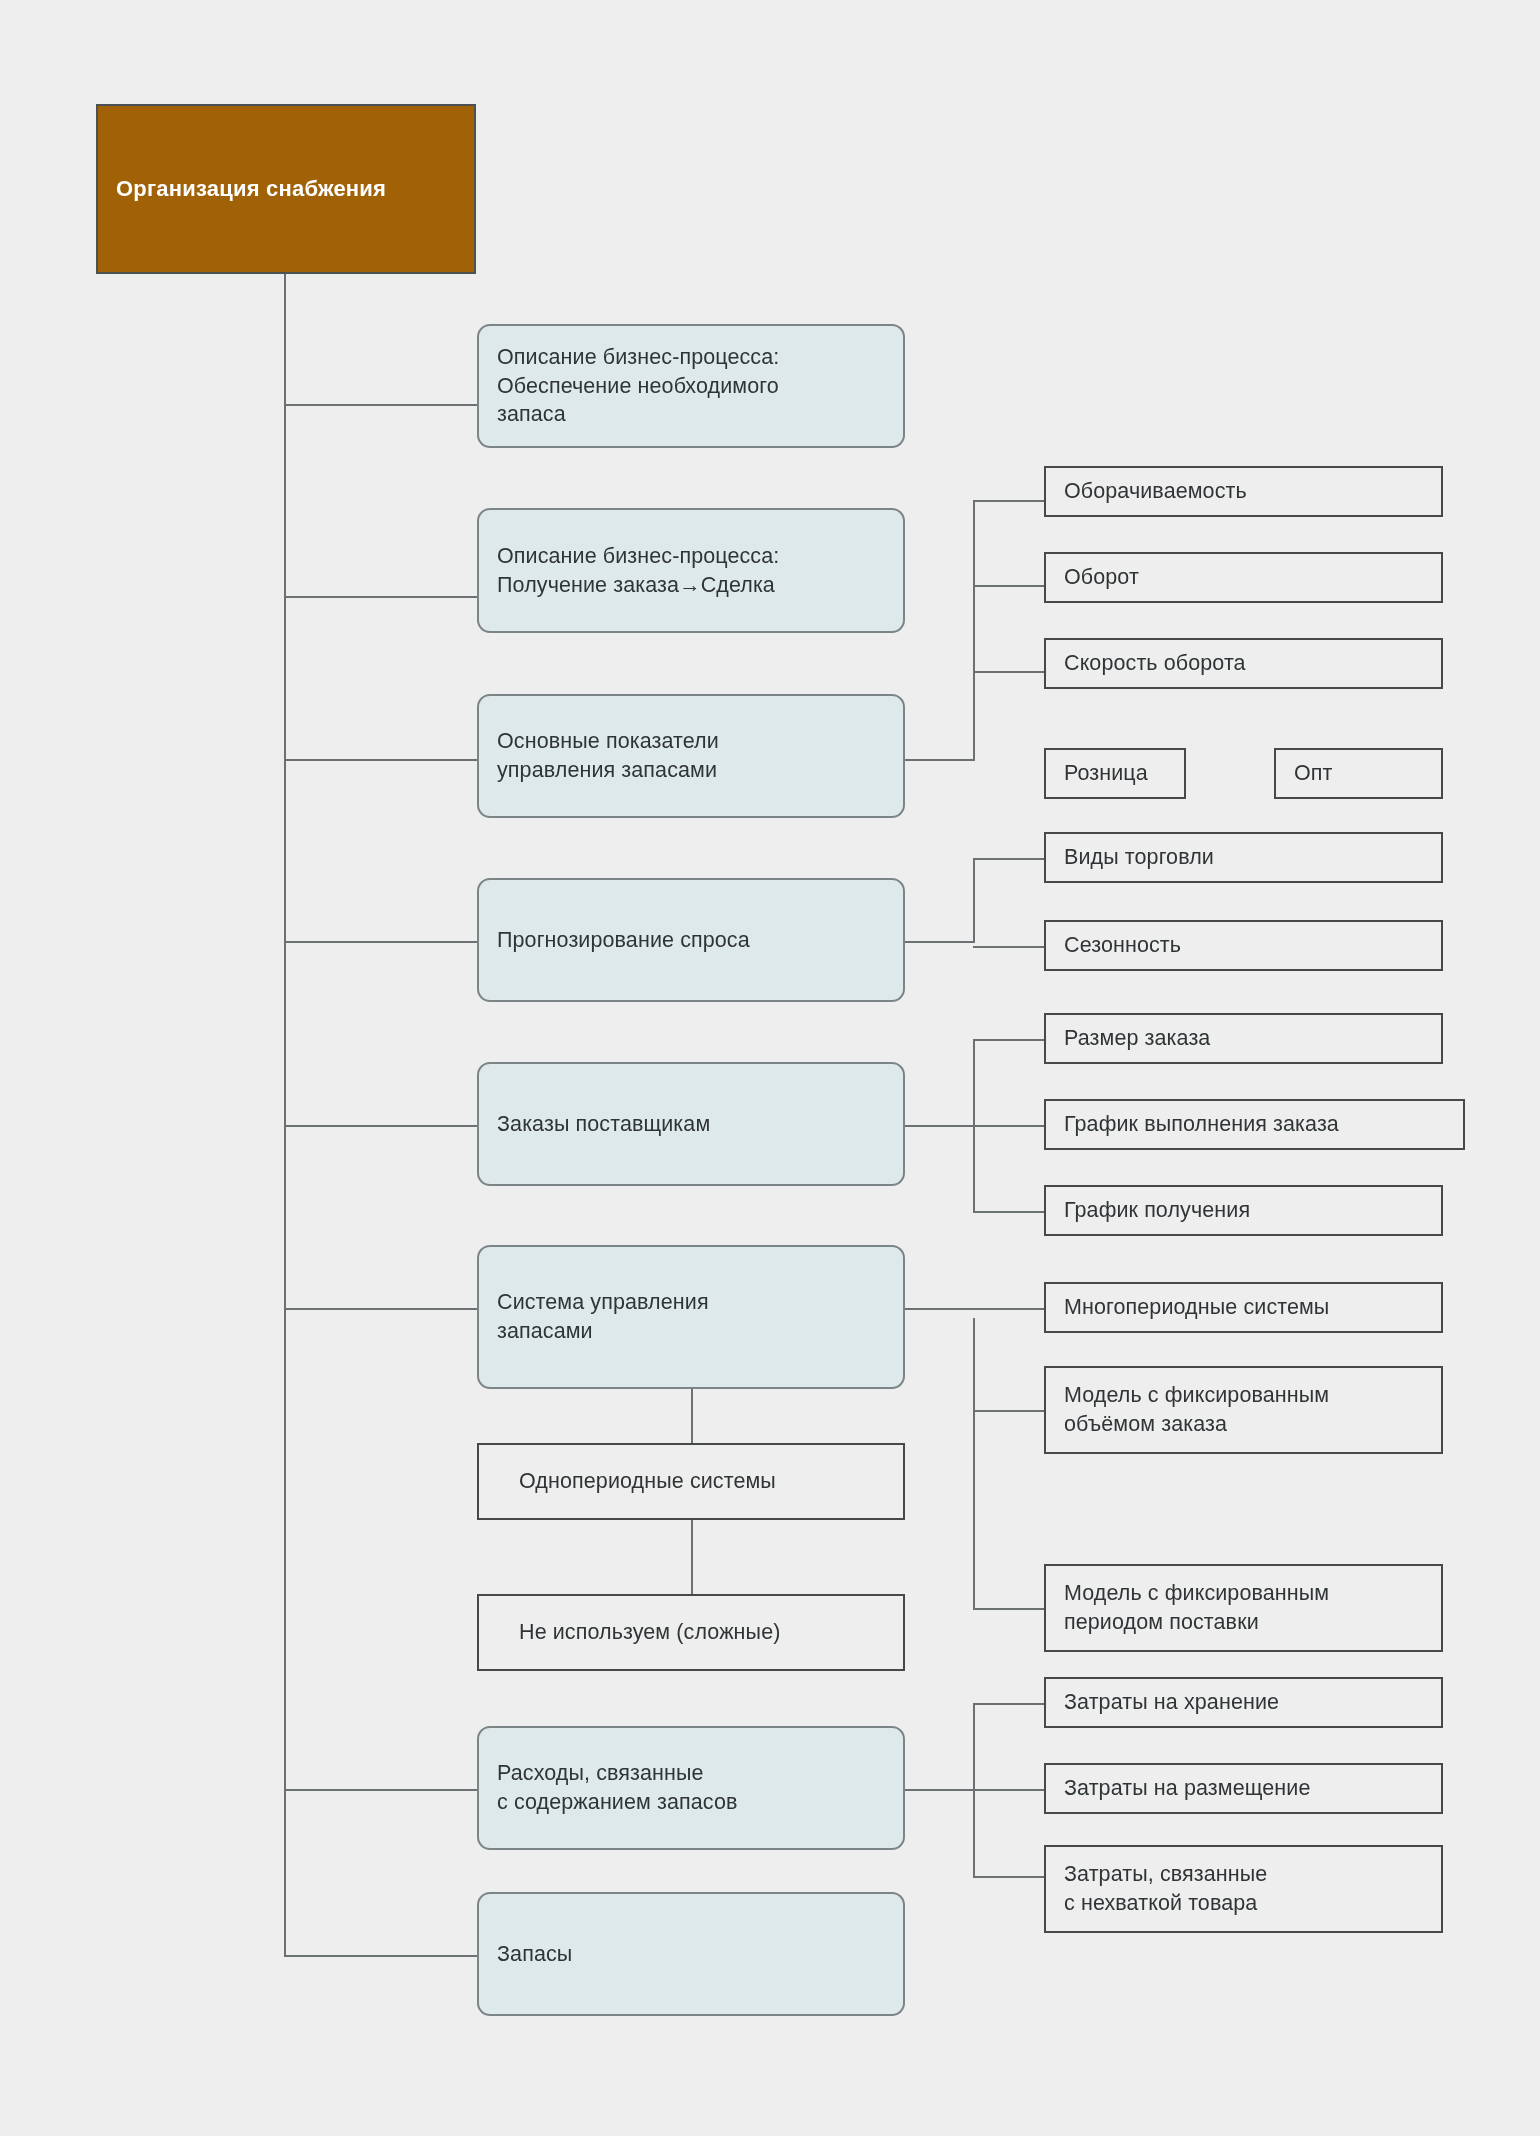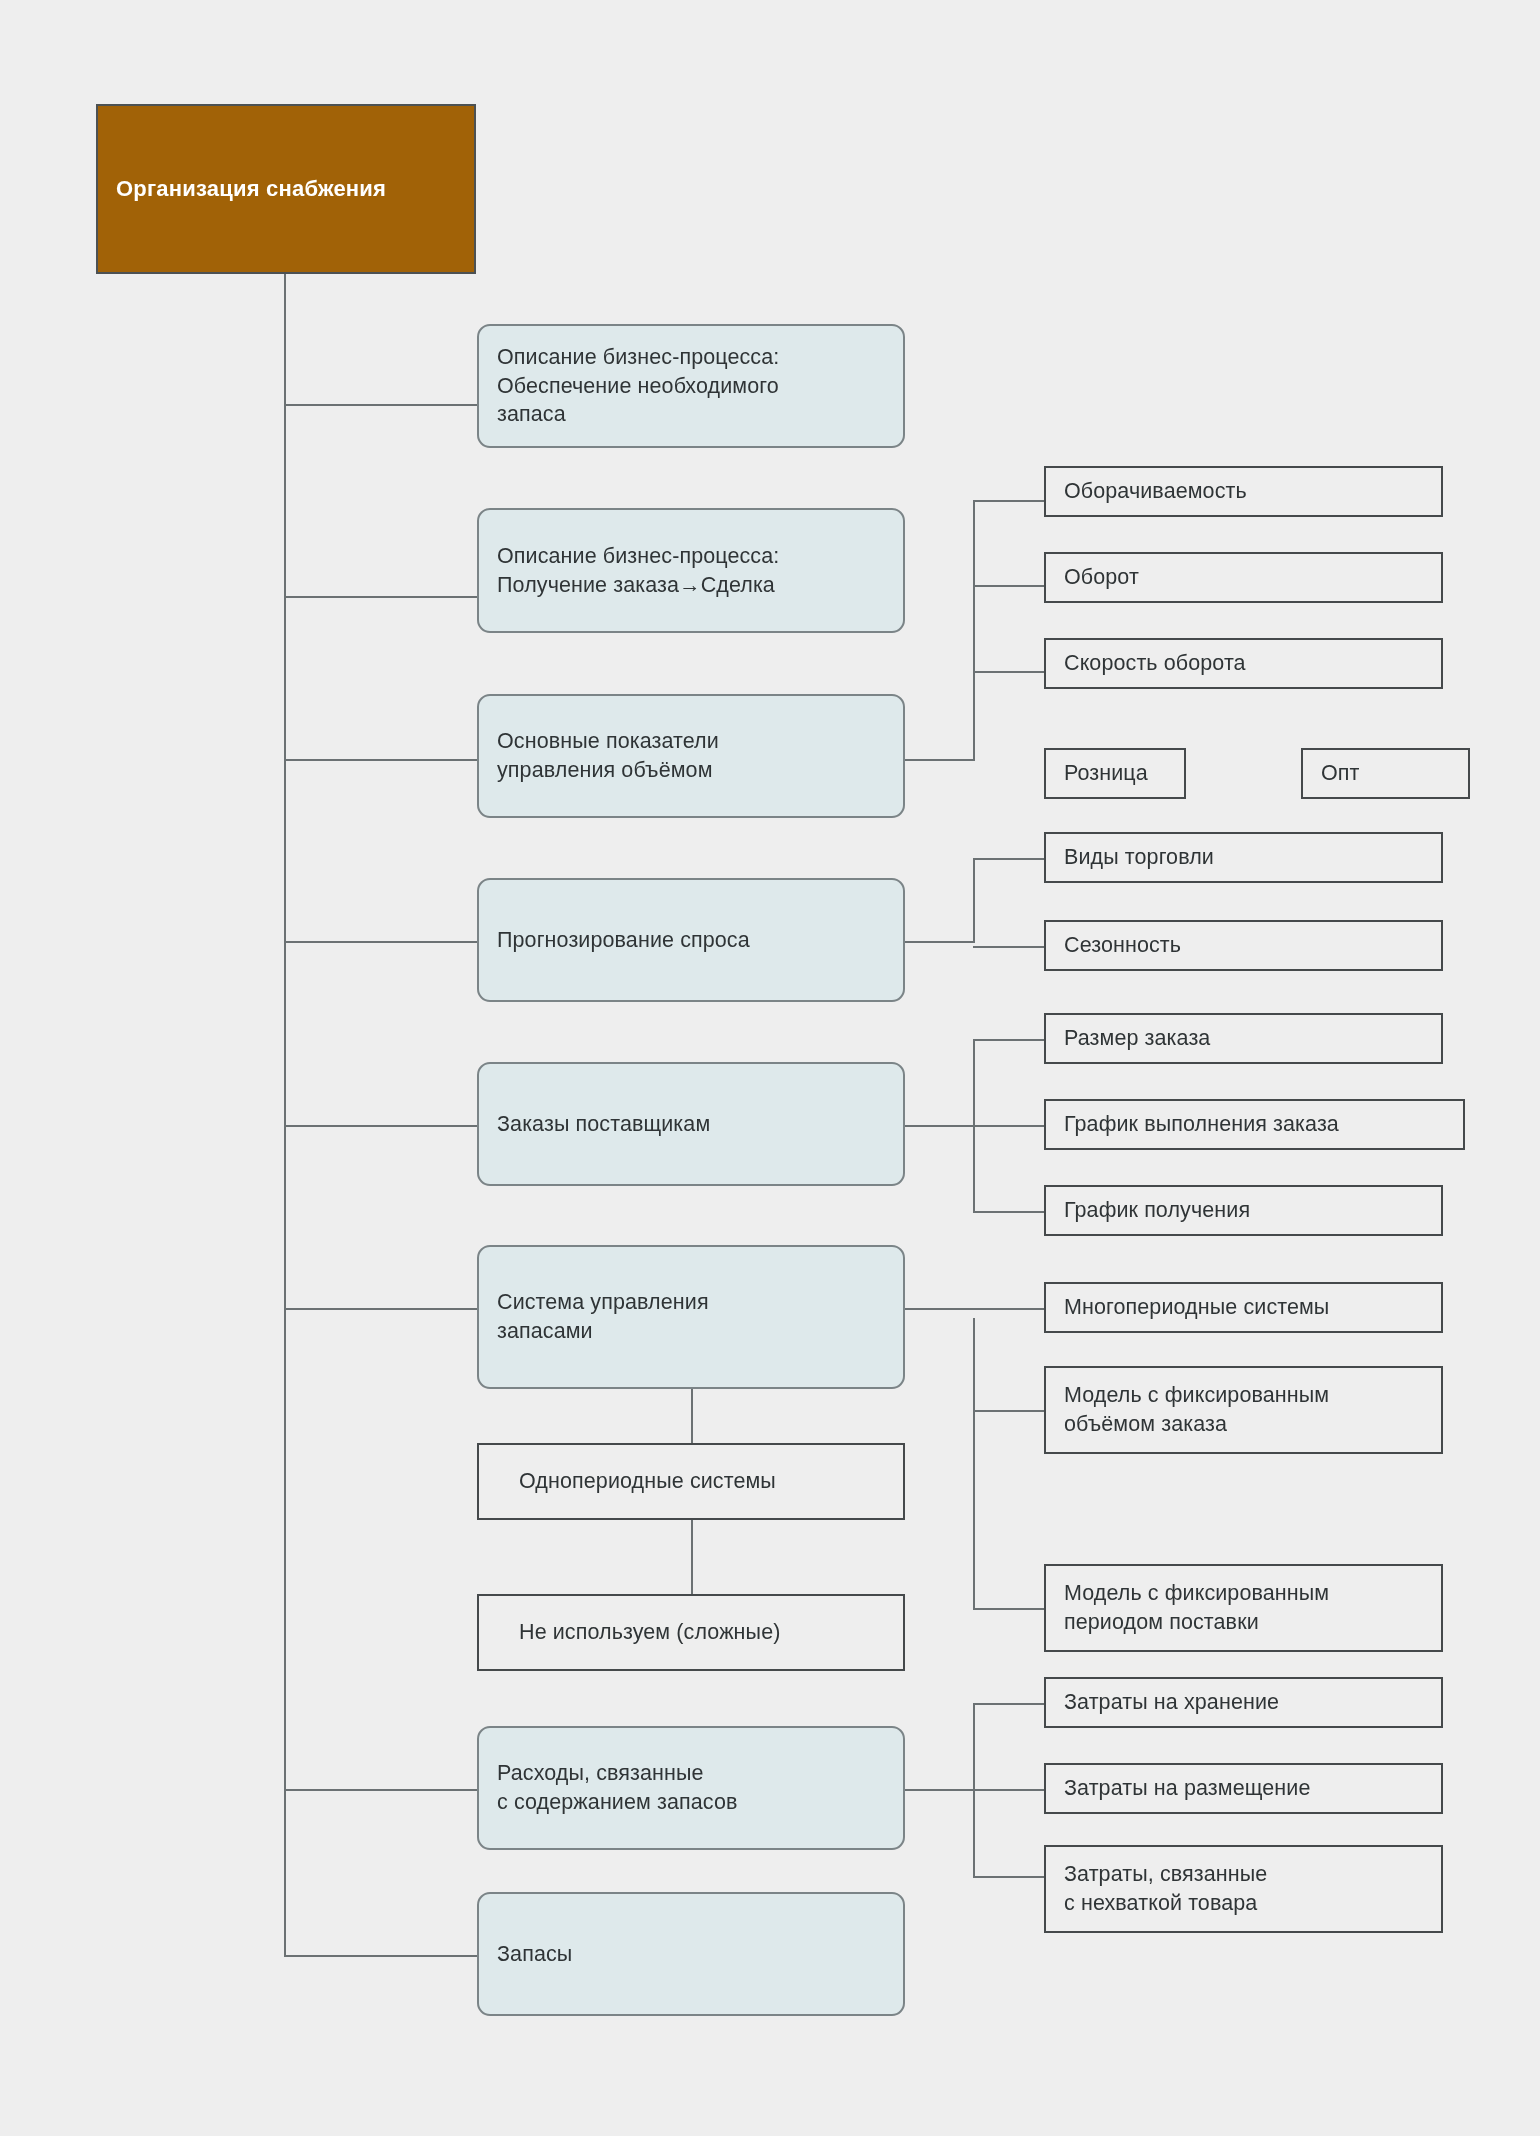--- a/index.html
+++ b/index.html
@@ -115,21 +115,21 @@
 запаса</span>
   </div>
 
   <div class="node branch" style="left:477px; top:508px; width:428px; height:125px;">
     <span>Описание бизнес-процесса:
 Получение заказа→Сделка</span>
   </div>
 
   <div class="node branch" style="left:477px; top:694px; width:428px; height:124px;">
     <span>Основные показатели
-управления объёмом</span>
+управления запасами</span>
   </div>
 
   <div class="node branch" style="left:477px; top:878px; width:428px; height:124px;">
     <span>Прогнозирование спроса</span>
   </div>
 
   <div class="node branch" style="left:477px; top:1062px; width:428px; height:124px;">
     <span>Заказы поставщикам</span>
   </div>
 
@@ -164,21 +164,21 @@
   </div>
 
   <div class="node leaf" style="left:1044px; top:638px; width:399px; height:51px;">
     <span>Скорость оборота</span>
   </div>
 
   <div class="node leaf" style="left:1044px; top:748px; width:142px; height:51px;">
     <span>Розница</span>
   </div>
 
-  <div class="node leaf" style="left:1301px; top:748px; width:169px; height:51px;">
+  <div class="node leaf" style="left:1274px; top:748px; width:169px; height:51px;">
     <span>Опт</span>
   </div>
 
   <div class="node leaf" style="left:1044px; top:832px; width:399px; height:51px;">
     <span>Виды торговли</span>
   </div>
 
   <div class="node leaf" style="left:1044px; top:920px; width:399px; height:51px;">
     <span>Сезонность</span>
   </div>

